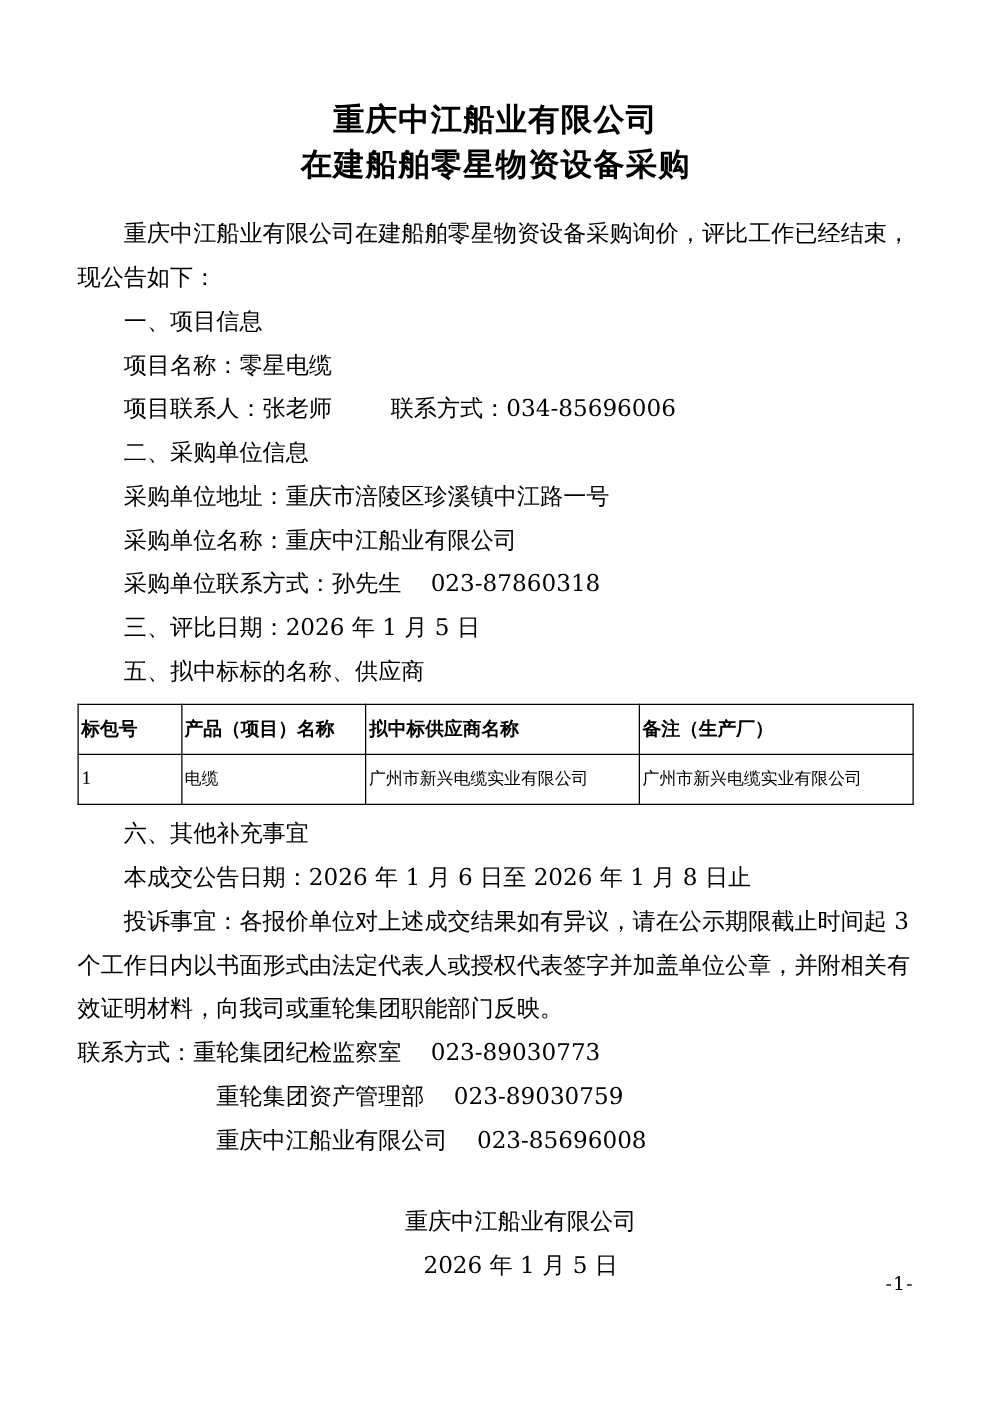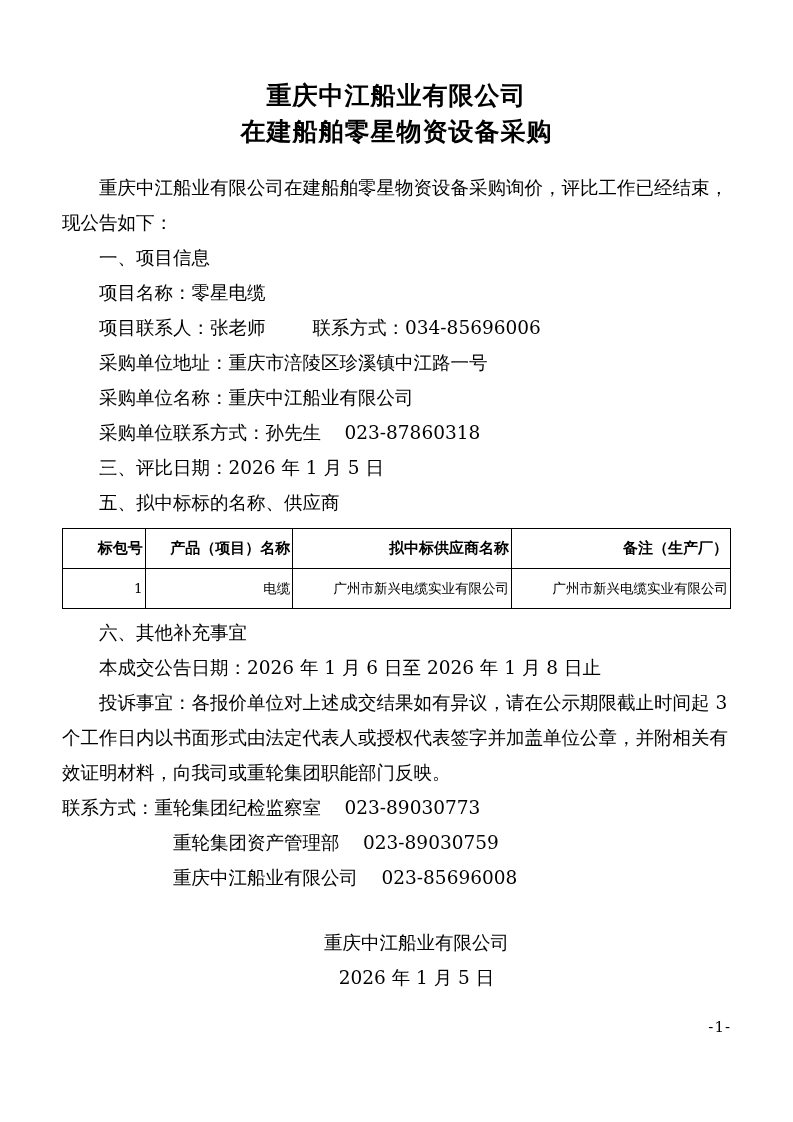--- a/index.html
+++ b/index.html
@@ -48,21 +48,21 @@
     white-space: pre;
   }
   table.result {
     border-collapse: collapse;
     width: 100%;
     margin: 8px 0 6px 0;
     table-layout: fixed;
   }
   table.result th, table.result td {
     border: 1px solid #000000;
-    text-align: right;
+    text-align: left;
     vertical-align: middle;
   }
   table.result th {
     font-family: "DejaVu Sans", "Liberation Sans", sans-serif;
     font-weight: bold;
     font-size: 15px;
     height: 30px;
     padding: 2px 2px;
   }
   table.result td {
@@ -116,20 +116,21 @@
   </div>
 
   <div class="body-block">
 
     <p class="para">重庆中江船业有限公司在建船舶零星物资设备采购询价，评比工作已经结束，现公告如下：</p>
 
     <p class="para">一、项目信息</p>
     <p class="kv">项目名称：零星电缆</p>
     <p class="kv">项目联系人：张老师        联系方式：034-85696006</p>
 
+    <p class="para">二、采购单位信息</p>
     <p class="kv">采购单位地址：重庆市涪陵区珍溪镇中江路一号</p>
     <p class="kv">采购单位名称：重庆中江船业有限公司</p>
     <p class="kv">采购单位联系方式：孙先生    023-87860318</p>
 
     <p class="para">三、评比日期：2026 年 1 月 5 日</p>
     <p class="para">五、拟中标标的名称、供应商</p>
 
     <table class="result">
       <thead>
         <tr>

